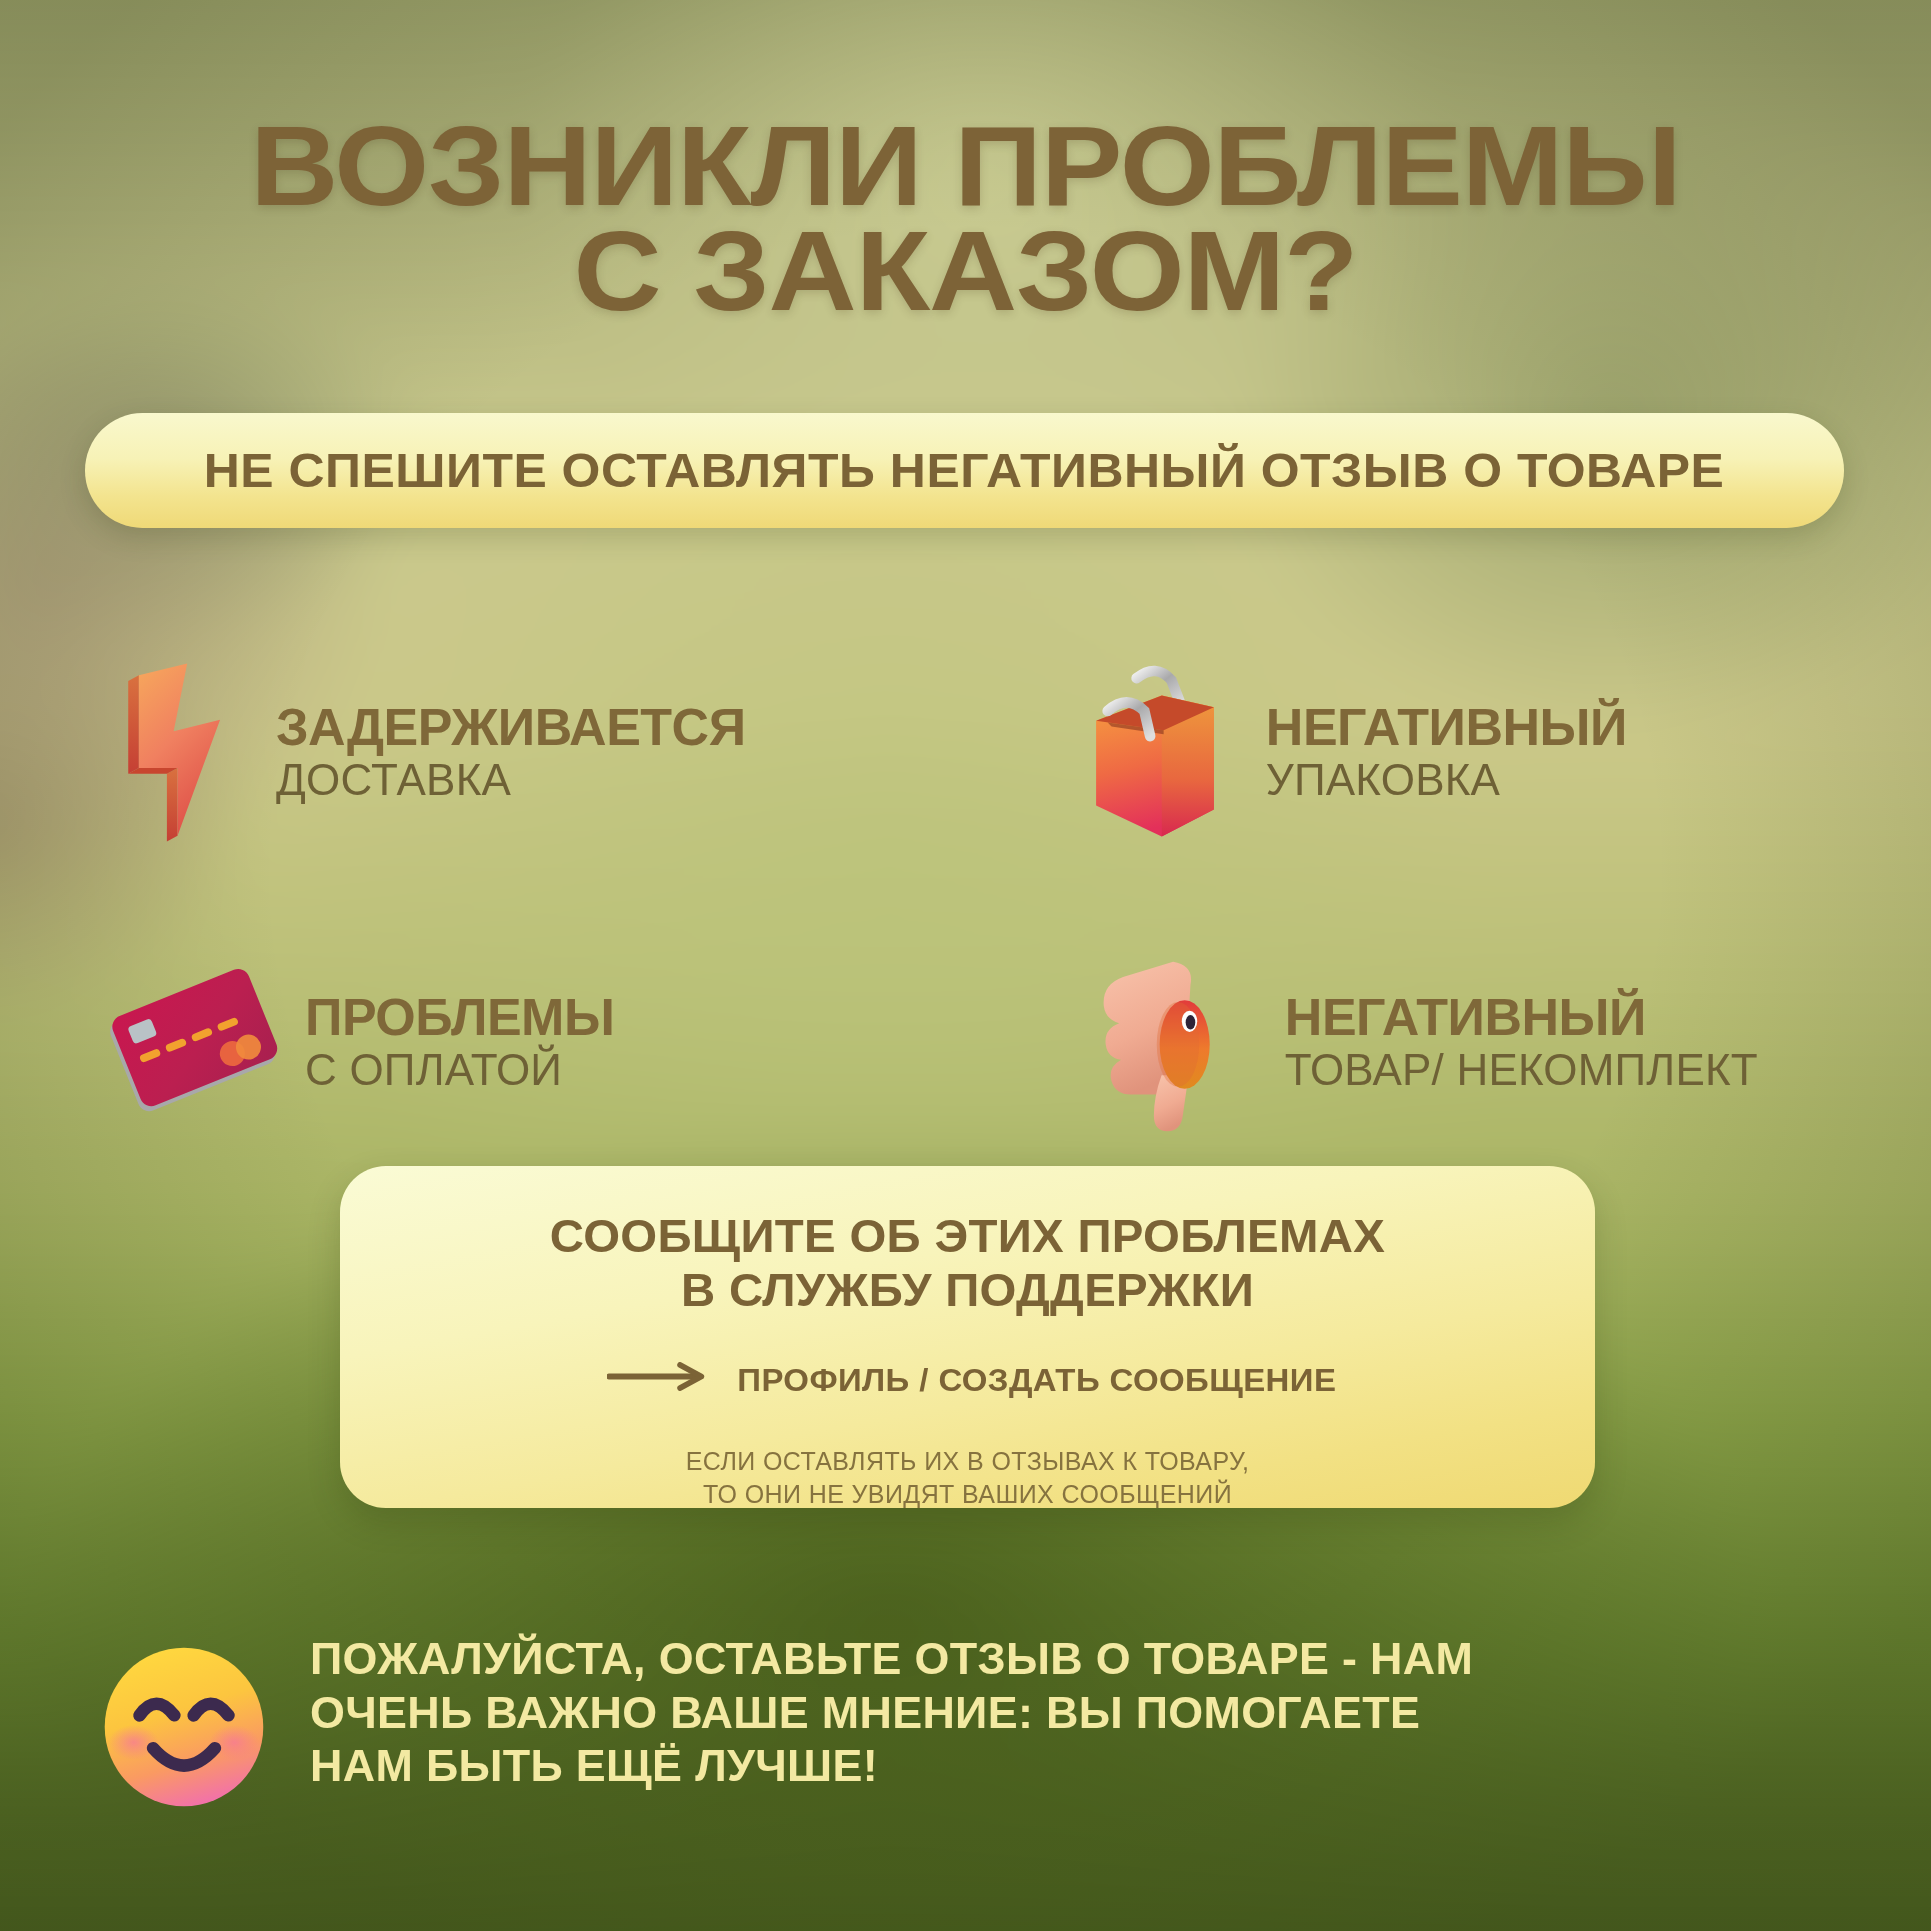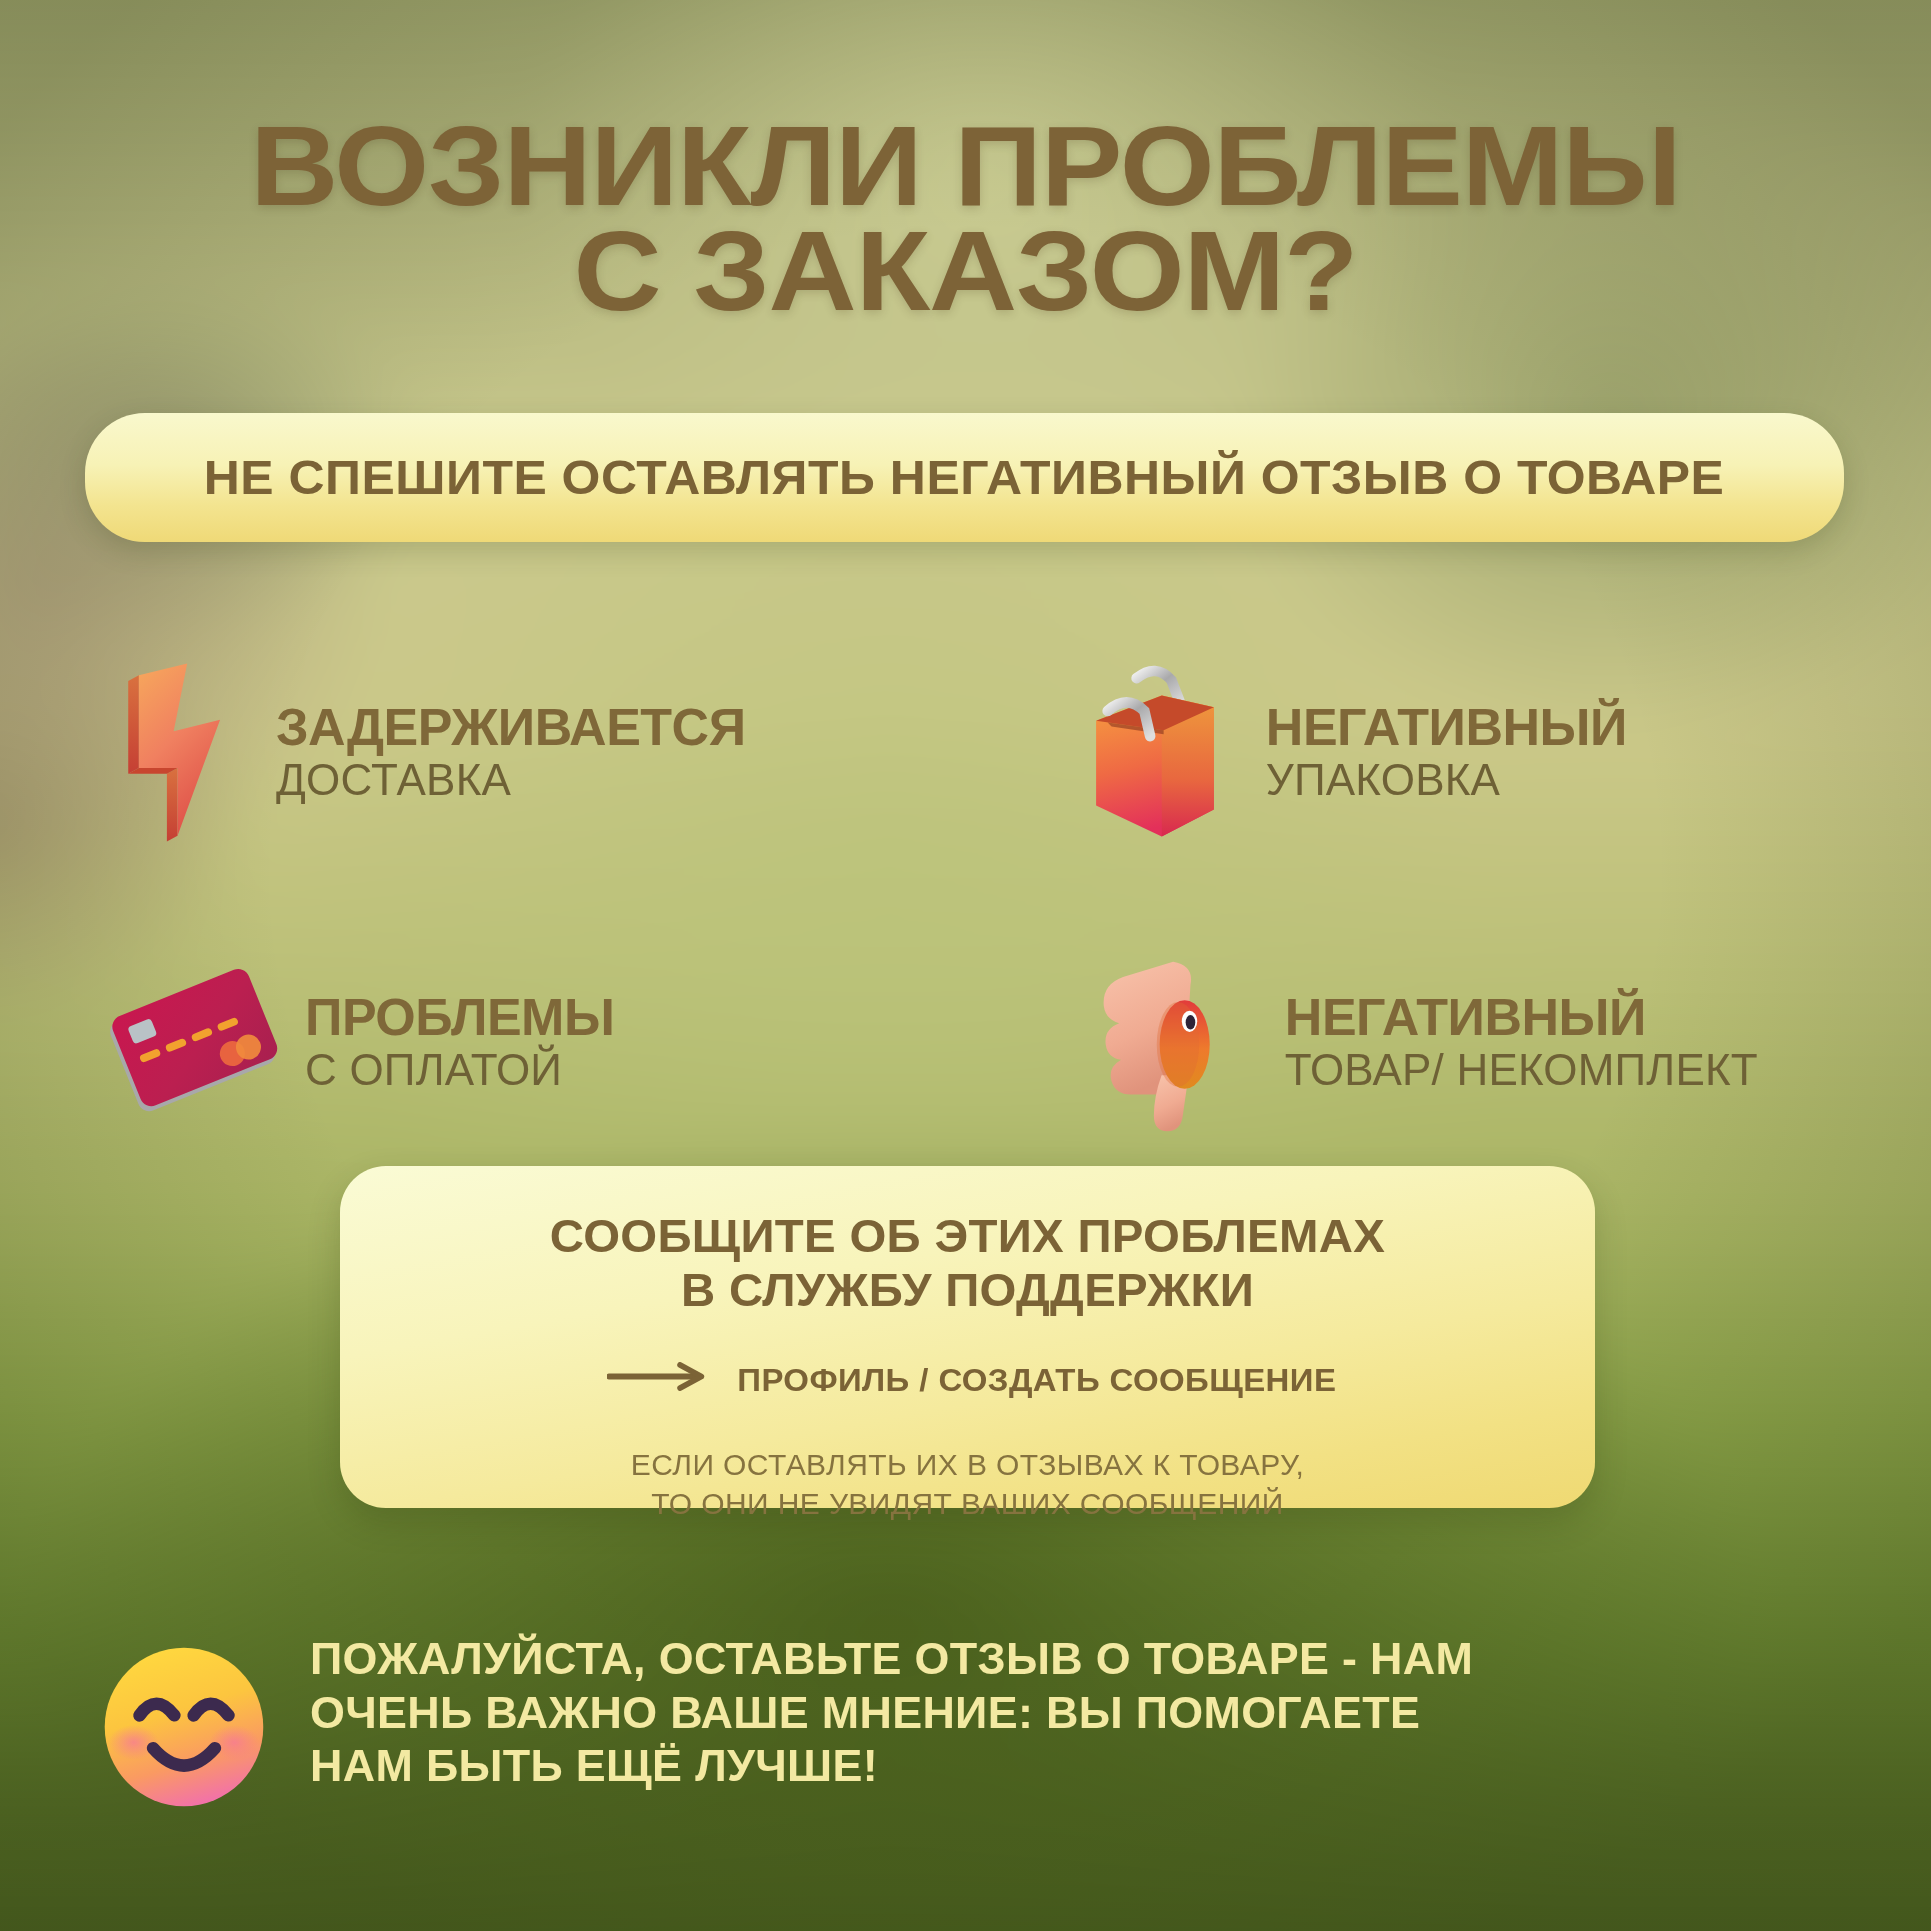--- a/index.html
+++ b/index.html
@@ -52,21 +52,21 @@
     line-height:.92;
     letter-spacing:-1px;
     transform:scaleX(1.07);
     text-shadow:0 2.9px 9.7px rgba(60,45,15,.18);
   }
   #headline .l2{ display:block; }
 
   
   #banner{
     position:absolute;
-    left:85px; top:413px; width:1759px; height:129px;
+    left:85px; top:413px; width:1759px; height:115px;
     border-radius:60px;
     background:linear-gradient(180deg,#f9f8cd 0%,#f7f2b6 40%,#f3e48f 72%,#efd977 100%);
     box-shadow:0 9.7px 27px rgba(45,55,15,.18);
     display:flex; align-items:center; justify-content:center;
   }
   #banner-text{
     color:#7b6336; font-weight:bold; font-size:48px;
     letter-spacing:0.5px; transform:scaleX(1.04); white-space:nowrap;
   }
 
@@ -112,21 +112,21 @@
   #support-title .l2{ display:block; }
   #support-action{
     display:flex; gap:37px; margin-top:44px;
   }
   #arrow-right-icon{ display:block; }
   #support-action-label{
     color:#7b6336; font-weight:bold; font-size:32px; letter-spacing:0.4px;
     transform:scaleX(1.03); white-space:nowrap;
   }
   #support-note{
-    margin-top:46px; color:#86733f; font-size:30px; line-height:1.32;
+    margin-top:46px; color:#86733f; font-size:25px; line-height:1.32;
     text-align:center; letter-spacing:0.4px;
   }
   #support-note .l2{ display:block; }
 
   
   #footer{
     position:absolute; left:97px; top:1632px; width:1757px;
     display:flex; align-items:flex-start;
   }
   #smiley-icon{ flex:0 0 auto; width:174px; height:174px; margin-top:5.8px; }

